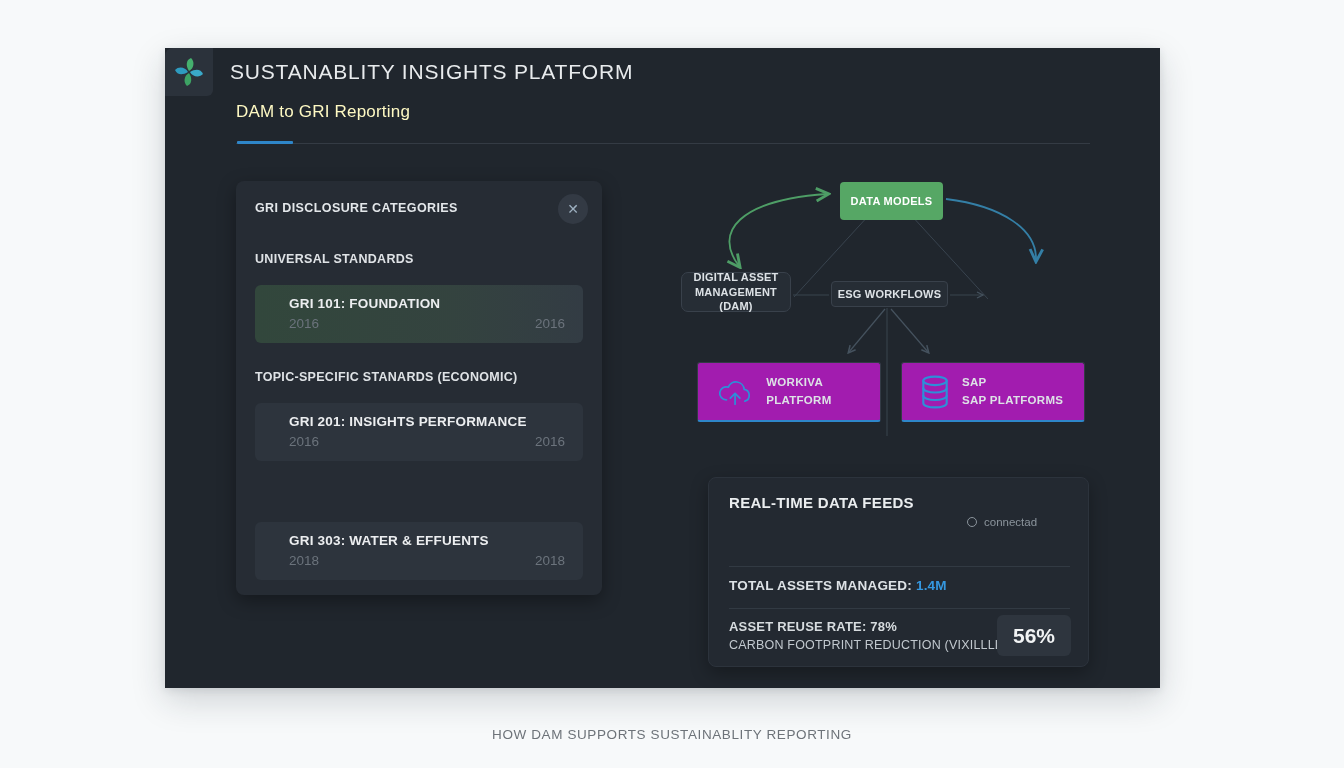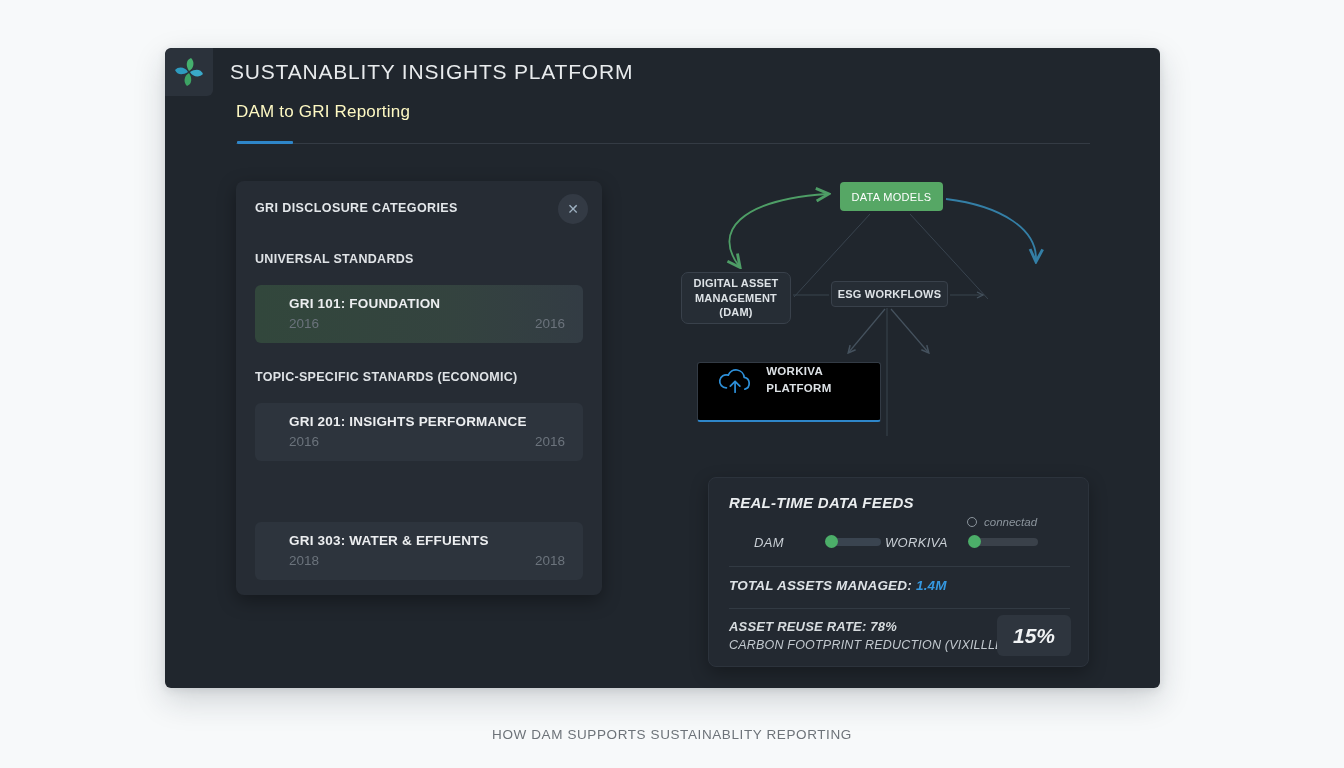--- a/index.html
+++ b/index.html
@@ -9,21 +9,21 @@
     background:#f7f9fa;
     position:relative;
     overflow:hidden;
     -webkit-font-smoothing:antialiased;
   }
   #stage { position:absolute; inset:0; width:1344px; height:768px; }
 
   
   .window {
     position:absolute; left:165px; top:48px; width:995px; height:640px;
-    background:#20262d; border-radius:6px;
+    background:#20262d; border-radius:0;
     box-shadow:0 12px 32px rgba(30,40,50,.18), 0 2px 8px rgba(30,40,50,.10);
   }
   .logo-tile {
     position:absolute; left:0; top:0; width:48px; height:48px;
     background:#2b323b; border-radius:8px 0 6px 0;
     display:flex; align-items:center; justify-content:center;
   }
   .app-title {
     position:absolute; left:65px; top:12px;
     font-size:21px; font-weight:400; color:#e8ebed; letter-spacing:.8px;
@@ -80,48 +80,47 @@
   }
   .gri-card .year-right {
     position:absolute; right:18px; top:31px;
     font-size:13.5px; color:#6b737c;
   }
 
   
   .diagram-svg { position:absolute; left:0; top:0; width:995px; height:640px; pointer-events:none; }
   .node { position:absolute; display:flex; align-items:center; justify-content:center; text-align:center; }
   .node-datamodels {
-    left:675px; top:134px; width:103px; height:29px;
+    left:675px; top:134px; width:103px; height:38px;
     background:#56a765; border-radius:4px; cursor:pointer;
-    font-size:11px; font-weight:400; color:#fff; letter-spacing:.3px;
+    font-size:11px; font-weight:700; color:#fff; letter-spacing:.3px;
   }
   .node-box {
     background:#262d35; border:1px solid #39414b; border-radius:7px;
     color:#dde2e6; font-size:11px; font-weight:600; letter-spacing:.2px;
     line-height:1.35; cursor:pointer;
   }
-  .node-dam { left:516px; top:224px; width:110px; height:52px; flex-direction:column; }
+  .node-dam { left:516px; top:224px; width:110px; height:40px; flex-direction:column; }
   .node-esg { left:666px; top:233px; width:117px; height:26px; border-radius:4px; }
   .node-gri { left:823px; top:224px; width:112px; height:43px; flex-direction:column; }
   .platform-box {
     position:absolute; width:184px; height:60px;
-    background:#000000; border:1px solid #333b45; border-bottom:2px solid #2e86c9;
-    border-radius:3px; display:flex; align-items:flex-start; gap:12px;
+    background:#a21caf; border:1px solid #333b45; border-bottom:2px solid #2e86c9;
+    border-radius:3px; display:flex; align-items:center; gap:12px;
     padding-left:18px; cursor:pointer;
   }
   .platform-box .plabel { font-size:11.5px; font-weight:600; color:#dde2e6; letter-spacing:.3px; line-height:1.5; text-align:left; }
   .box-workiva { left:532px; top:314px; }
   .box-sap { left:736px; top:314px; }
 
   
   .feeds-panel {
     position:absolute; left:543px; top:429px; width:381px; height:190px;
     background:#232931; border:1px solid #2c333c; border-radius:8px;
     box-shadow:0 6px 18px rgba(0,0,0,.30);
-    font-style:italic;
   }
   .feeds-title {
     position:absolute; left:20px; top:16px;
     font-size:15px; font-weight:700; color:#eaedef; letter-spacing:.3px;
   }
   .status-wrap {
     position:absolute; left:258px; top:38px;
     display:flex; align-items:center; gap:7px;
   }
   .status-circle { width:10px; height:10px; border:1.5px solid #8b949c; border-radius:50%; }
@@ -213,20 +212,32 @@
 
     <div class="platform-box box-workiva">
       <svg width="42" height="34" viewBox="0 0 44 36" fill="none" stroke="#2d8fd8" stroke-width="2" stroke-linecap="round" stroke-linejoin="round">
         <path d="M12 27 a7.5 7.5 0 1 1 2.2-14.6 A9.5 9.5 0 0 1 32.5 15 a7 7 0 0 1 .8 13.6"></path>
         <path d="M22 32 V20"></path>
         <path d="M16.5 25 L22 19.5 L27.5 25"></path>
       </svg>
       <span class="plabel">WORKIVA PLATFORM</span>
     </div>
 
+    <div class="platform-box box-sap">
+      <svg width="30" height="34" viewBox="0 0 28 32" fill="none" stroke="#2d8fd8" stroke-width="2" stroke-linecap="round">
+        <ellipse cx="14" cy="5.5" rx="11" ry="4"></ellipse>
+        <path d="M3 5.5 v7 c0 2.2 4.9 4 11 4 s11-1.8 11-4 v-7"></path>
+        <path d="M3 12.5 v7 c0 2.2 4.9 4 11 4 s11-1.8 11-4 v-7"></path>
+        <path d="M3 19.5 v7 c0 2.2 4.9 4 11 4 s11-1.8 11-4 v-7"></path>
+      </svg>
+      <span class="plabel">
+        <span style="display:block">SAP</span>
+        <span style="display:block">SAP PLATFORMS</span>
+      </span>
+    </div>
 
     <div class="cat-panel">
       <div class="cat-title">GRI DISCLOSURE CATEGORIES</div>
       <button class="close-btn">
         <span>✕</span>
       </button>
 
       <div class="sec-label" style="top:71px">UNIVERSAL STANDARDS</div>
       <div class="gri-card highlight" style="top:104px">
         <div class="card-title">GRI 101: FOUNDATION</div>
@@ -249,43 +260,33 @@
     </div>
 
     <div class="feeds-panel">
       <div class="feeds-title">REAL-TIME DATA FEEDS</div>
 
       <div class="status-wrap">
         <span class="status-circle"></span>
         <span class="status-text">connectad</span>
       </div>
 
-      <div class="feed-row">
-        <span class="feed-label" style="left:45px">DAM</span>
-        <span class="slider" style="left:118px; width:54px; background:#3a4450">
-          <span class="dot"></span>
-        </span>
-        <span class="feed-label" style="left:176px">WORKIVA</span>
-        <span class="slider" style="left:261px; width:68px; background:#3a414a">
-          <span class="dot"></span>
-        </span>
-      </div>
 
       <div class="divider" style="top:88px"></div>
 
       <div class="total-row">
         <span>TOTAL ASSETS MANAGED: </span><span class="total-value">1.4M</span>
       </div>
 
       <div class="divider" style="top:130px"></div>
 
       <div class="reuse-row">ASSET REUSE RATE: 78%</div>
       <div class="carbon-row">
         <span>CARBON FOOTPRINT REDUCTION (VIXILLLL 1%)</span><span class="sparkle">❋</span>
       </div>
 
-      <div class="metric-box">15%</div>
+      <div class="metric-box">56%</div>
     </div>
 
   </div>
 
   <div class="footer-caption">HOW DAM SUPPORTS SUSTAINABLITY REPORTING</div>
 </div>
 
 </body></html>

